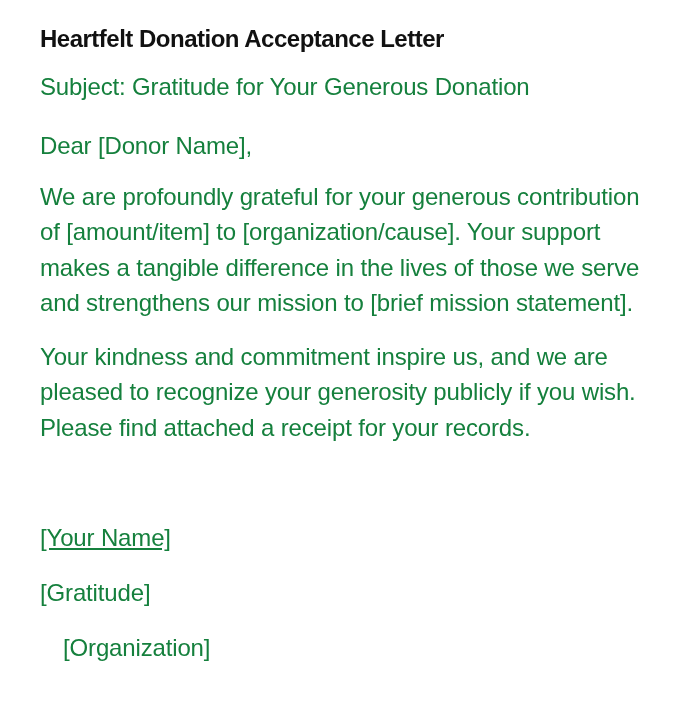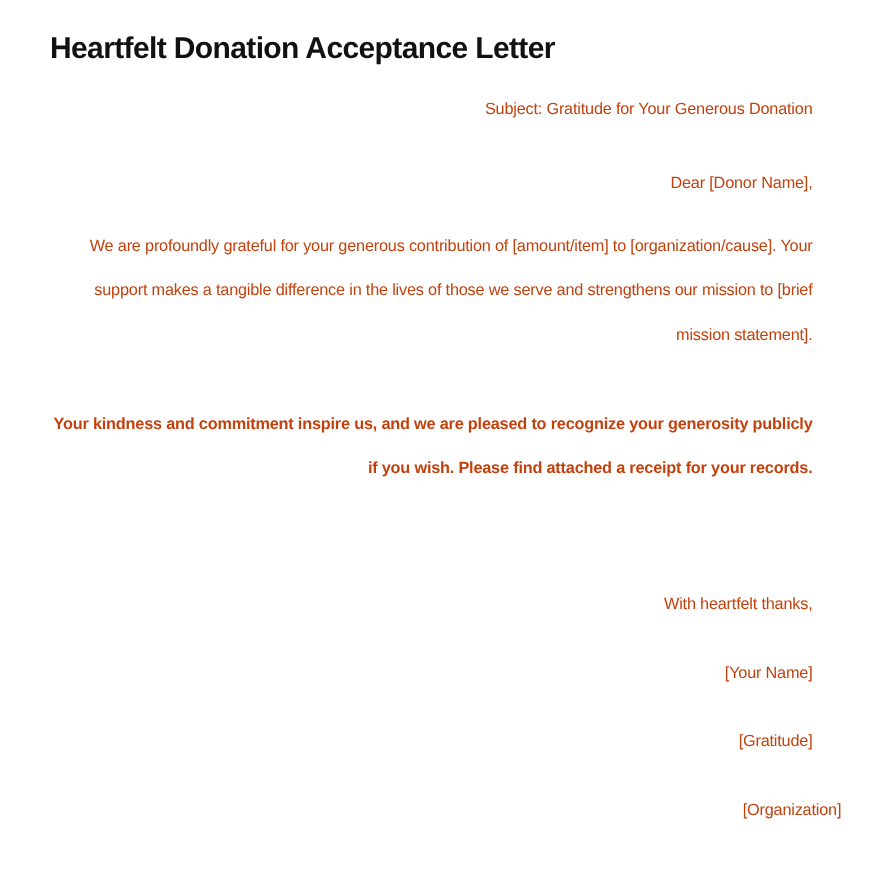--- a/index.html
+++ b/index.html
@@ -11,59 +11,57 @@
     width: 700px;
     height: 711px;
     overflow: hidden;
     font-family: "Liberation Sans", sans-serif;
     color: #1a1a1a;
   }
   .page {
     position: relative;
     width: 572px;
     height: 711px;
-    text-align: right;
   }
   .title {
     position: absolute;
     left: 40px;
     top: 25px;
     margin: 0;
     font-size: 24px;
     font-weight: bold;
     letter-spacing: -0.5px;
     color: #111111;
     white-space: nowrap;
   }
   .para {
     position: absolute;
     left: 40px;
     width: 610px;
     margin: 0;
-    font-size: 13px;
+    font-size: 24px;
     line-height: 35.3px;
     letter-spacing: -0.15px;
-    color: #c2410c;
+    color: #15803d;
   }
   .single { white-space: nowrap; }
 </style>
 </head>
 <body>
 
 <div class="page">
   <h1 class="title">Heartfelt Donation Acceptance Letter</h1>
 
   <p class="para single" style="top:69px;">Subject: Gratitude for Your Generous Donation</p>
 
   <p class="para single" style="top:128px;">Dear [Donor Name],</p>
 
   <p class="para" style="top:179px;">We are profoundly grateful for your generous contribution of [amount/item] to [organization/cause]. Your support makes a tangible difference in the lives of those we serve and strengthens our mission to [brief mission statement].</p>
 
-  <p class="para" style="top:321px;font-weight:bold;">Your kindness and commitment inspire us, and we are pleased to recognize your generosity publicly if you wish. Please find attached a receipt for your records.</p>
+  <p class="para" style="top:339px;">Your kindness and commitment inspire us, and we are pleased to recognize your generosity publicly if you wish. Please find attached a receipt for your records.</p>
 
-  <p class="para single" style="top:465px;">With heartfelt thanks,</p>
 
-  <p class="para single" style="top:520px;">[Your Name]</p>
+  <p class="para single" style="top:520px;text-decoration:underline;">[Your Name]</p>
 
   <p class="para single" style="top:575px;">[Gratitude]</p>
 
   <p class="para single" style="top:630px;margin-left:23px;">[Organization]</p>
 </div>
 
 </body></html>

